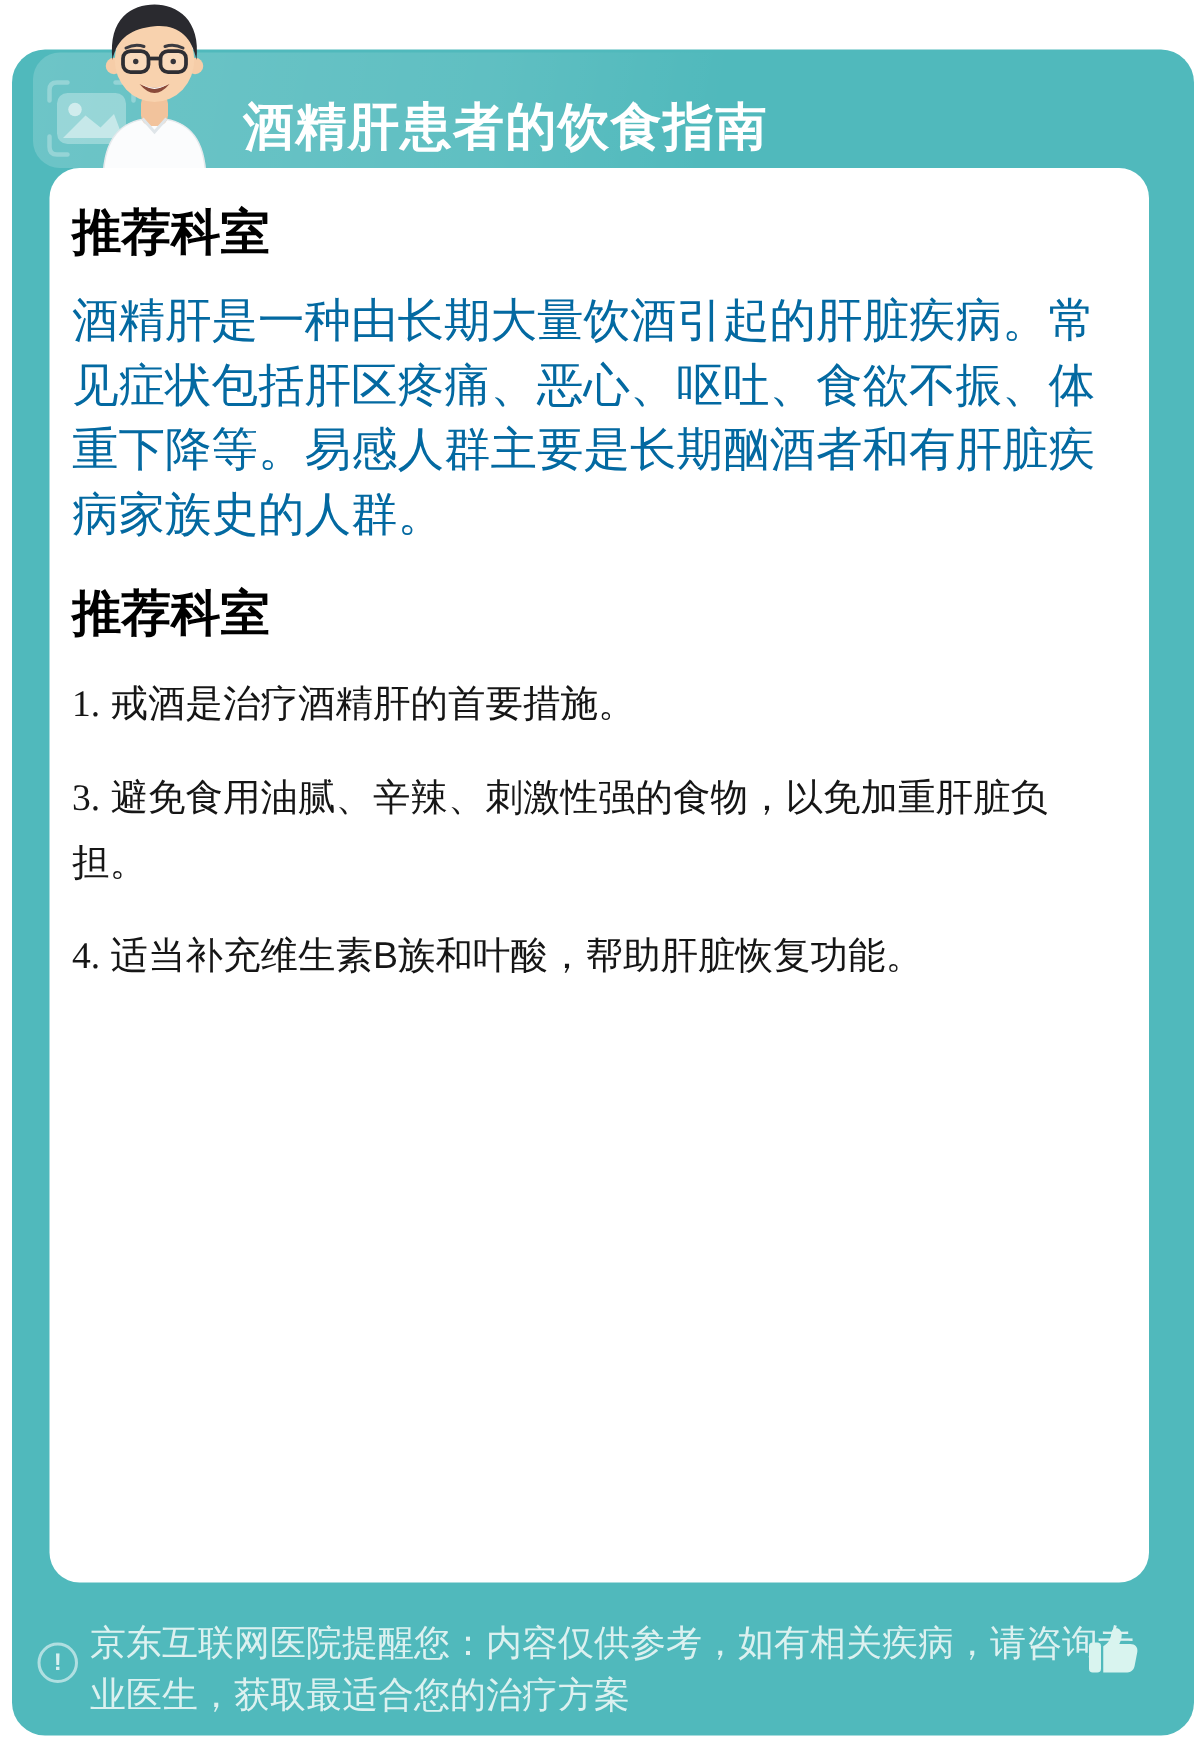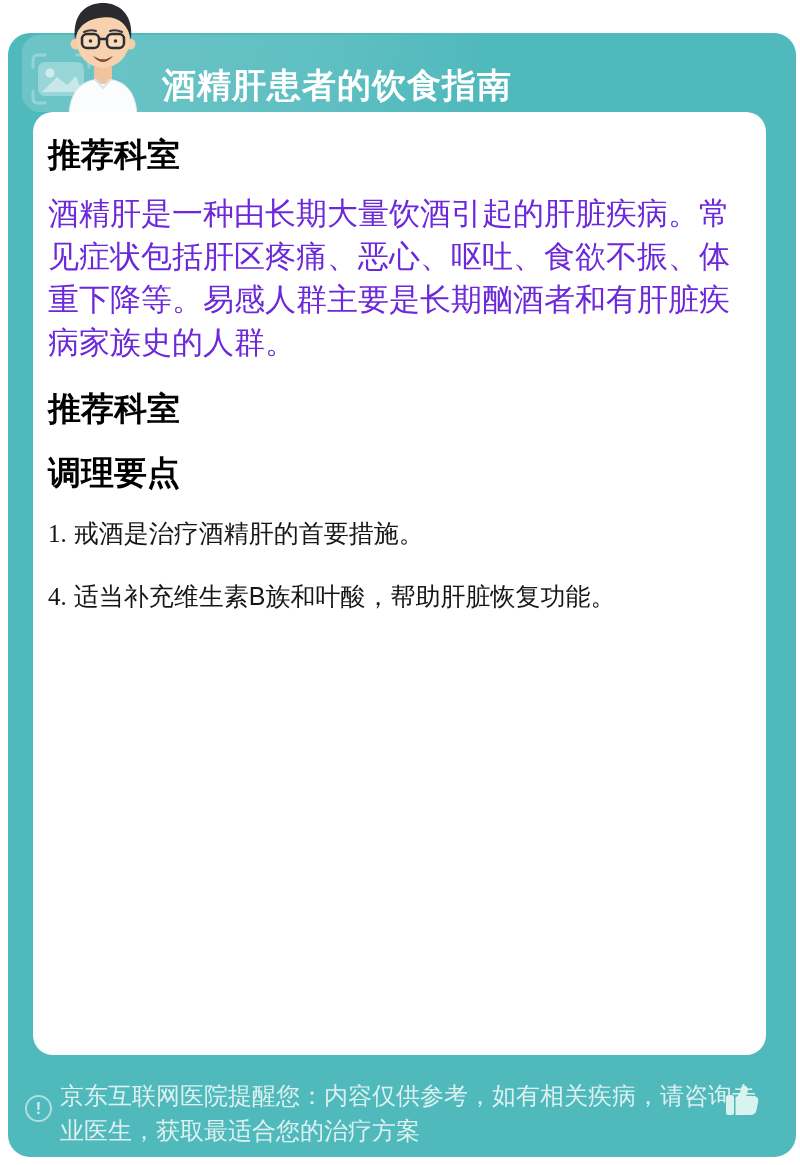--- a/index.html
+++ b/index.html
@@ -27,21 +27,21 @@
     white-space:nowrap;
   }
   
   .card{
     position:absolute;left:25px;top:79px;width:733px;height:943px;
     background:#ffffff;border-radius:20px;box-sizing:border-box;
     padding:24px 22px 0 15px;overflow:hidden;
   }
   .card h2{margin:26px 0 0;font-size:33px;line-height:38px;font-weight:700;color:#000000;}
   .card h2.first{margin-top:0;}
-  .card p.body{margin:18px 0 0;font-size:31px;line-height:43px;color:#6d28d9;}
+  .card p.body{margin:18px 0 0;font-size:31px;line-height:43px;color:#0369a1;}
   .card p.item{margin:20px 0 0;font-size:25px;line-height:42px;color:#161616;}
   .num{font-family:"Liberation Serif","DejaVu Serif",serif;}
   
   .footer{position:absolute;left:0;top:1022px;width:100%;height:102px;}
   .info-icon{
     position:absolute;left:17px;top:40px;width:27px;height:27px;box-sizing:border-box;
     border:2px solid rgba(255,255,255,0.55);border-radius:50%;
     color:rgba(255,255,255,0.78);font-size:16px;font-weight:700;
     line-height:23px;text-align:center;
   }
@@ -95,22 +95,22 @@
 
       <h1 class="title">酒精肝患者的饮食指南</h1>
     </div>
 
     <div class="card">
       <h2 class="first">推荐科室</h2>
       <p class="body">酒精肝是一种由长期大量饮酒引起的肝脏疾病。常见症状包括肝区疼痛、恶心、呕吐、食欲不振、体重下降等。易感人群主要是长期酗酒者和有肝脏疾病家族史的人群。</p>
 
       <h2>推荐科室</h2>
 
-      <h2>调理要点</h2>
       <p class="item"><span class="num">1.</span> <span>戒酒是治疗酒精肝的首要措施。</span></p>
+      <p class="item"><span class="num">3.</span> <span>避免食用油腻、辛辣、刺激性强的食物，以免加重肝脏负担。</span></p>
       <p class="item"><span class="num">4.</span> <span>适当补充维生素B族和叶酸，帮助肝脏恢复功能。</span></p>
     </div>
 
     <div class="footer">
       <span class="info-icon">!</span>
       <p class="disclaimer">京东互联网医院提醒您：内容仅供参考，如有相关疾病，请咨询专业医生，获取最适合您的治疗方案</p>
       <span class="thumb">
         <svg width="36" height="34" viewBox="0 0 36 34" xmlns="http://www.w3.org/2000/svg">
           <rect x="2" y="11" width="8" height="20" rx="2.5" fill="var(--icon_tint,#d9f4ef)"></rect>
           <path d="M11.5 31 V13.5 C15 11.5 16.5 8.5 17 4.5 C17.3 1.5 21 0.6 22.8 2.8 C24.6 5 23.8 8.8 22.2 12 H29.5 C32.8 12 34.8 14.3 34.2 17.4 L32.4 26.6 C31.8 29.6 29.6 31 26.4 31 Z" fill="var(--icon_tint,#d9f4ef)"></path>

